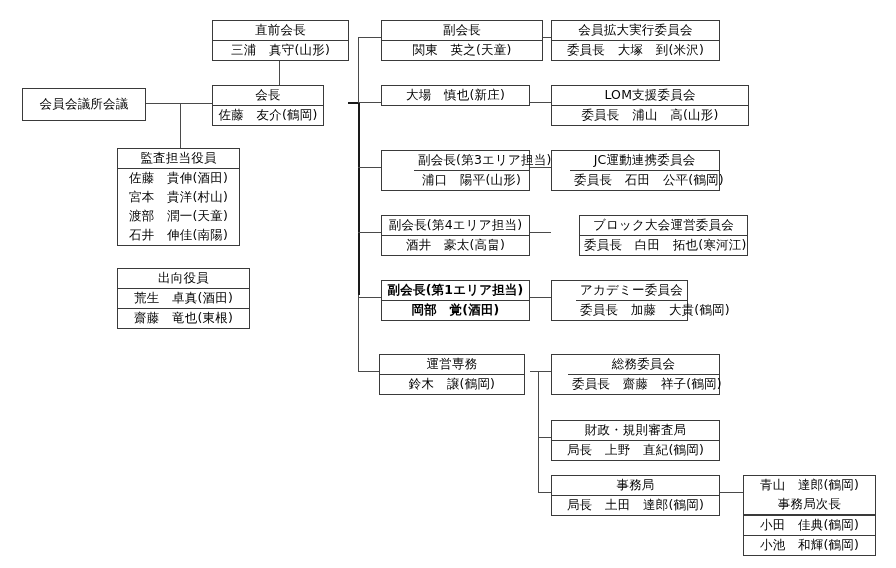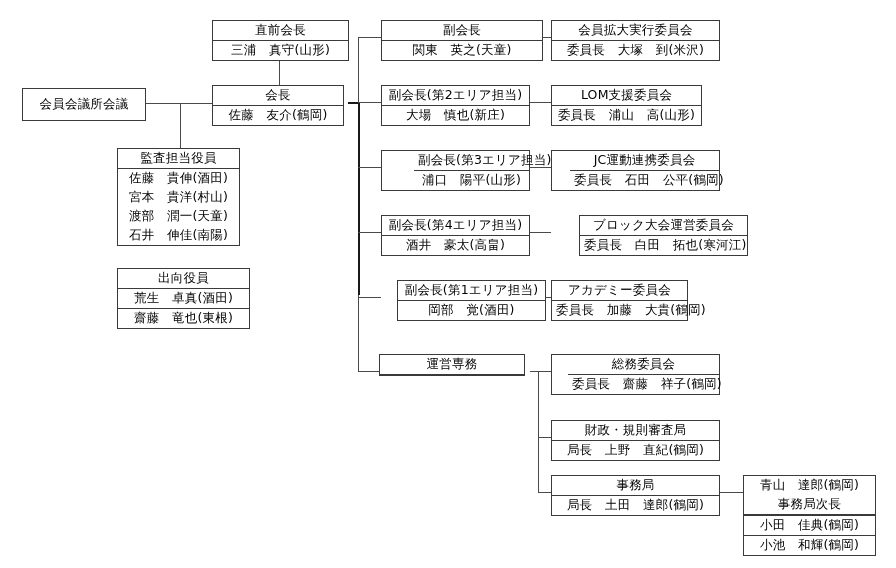--- a/index.html
+++ b/index.html
@@ -100,21 +100,21 @@
 
   <div class="box" style="left:22px; top:88px; width:124px;">
     <div class="cell" style="padding:7px 4px 8px 4px;">会員会議所会議</div>
   </div>
 
   <div class="box" style="left:212px; top:20px; width:137px;">
     <div class="cell head">直前会長</div>
     <div class="cell">三浦　真守(山形)</div>
   </div>
 
-  <div class="box" style="left:212px; top:85px; width:132px;">
+  <div class="box" style="left:212px; top:85px; width:112px;">
     <div class="cell head">会長</div>
     <div class="cell">佐藤　友介(鶴岡)</div>
   </div>
 
   <div class="box" style="left:117px; top:148px; width:123px;">
     <div class="cell head">監査担当役員</div>
     <div class="cell">佐藤　貴伸(酒田)</div>
     <div class="cell">宮本　貴洋(村山)</div>
     <div class="cell">渡部　潤一(天童)</div>
     <div class="cell">石井　伸佳(南陽)</div>
@@ -125,64 +125,64 @@
     <div class="cell">荒生　卓真(酒田)</div>
     <div class="cell sep">齋藤　竜也(東根)</div>
   </div>
 
   <div class="box" style="left:381px; top:20px; width:162px;">
     <div class="cell head">副会長</div>
     <div class="cell">関東　英之(天童)</div>
   </div>
 
   <div class="box" style="left:381px; top:85px; width:149px;">
-    <div class="cell head">副会長(第2エリア担当)</div>
     <div class="cell">大場　慎也(新庄)</div>
   </div>
 
   <div class="box" style="left:381px; top:150px; width:149px;padding-left:32px;">
     <div class="cell head">副会長(第3エリア担当)</div>
     <div class="cell">浦口　陽平(山形)</div>
   </div>
 
   <div class="box" style="left:381px; top:215px; width:149px;">
     <div class="cell head">副会長(第4エリア担当)</div>
     <div class="cell">酒井　豪太(高畠)</div>
   </div>
 
-  <div class="box" style="left:397px; top:280px; width:149px;">
+  <div class="box" style="left:381px; top:280px; width:149px;font-weight:bold;">
     <div class="cell head">副会長(第1エリア担当)</div>
     <div class="cell">岡部　覚(酒田)</div>
   </div>
 
   <div class="box" style="left:379px; top:354px; width:146px;">
     <div class="cell head">運営専務</div>
+    <div class="cell">鈴木　譲(鶴岡)</div>
   </div>
 
   <div class="box" style="left:551px; top:20px; width:169px;">
     <div class="cell head">会員拡大実行委員会</div>
     <div class="cell">委員長　大塚　到(米沢)</div>
   </div>
 
-  <div class="box" style="left:551px; top:85px; width:151px;">
+  <div class="box" style="left:551px; top:85px; width:198px;">
     <div class="cell head">LOM支援委員会</div>
     <div class="cell">委員長　浦山　高(山形)</div>
   </div>
 
   <div class="box" style="left:551px; top:150px; width:169px;padding-left:18px;">
     <div class="cell head">JC運動連携委員会</div>
     <div class="cell">委員長　石田　公平(鶴岡)</div>
   </div>
 
   <div class="box" style="left:551px; top:215px; width:169px;margin-left:28px;">
     <div class="cell head">ブロック大会運営委員会</div>
     <div class="cell">委員長　白田　拓也(寒河江)</div>
   </div>
 
-  <div class="box" style="left:551px; top:280px; width:137px;">
+  <div class="box" style="left:551px; top:280px; width:137px;padding-left:24px;">
     <div class="cell head">アカデミー委員会</div>
     <div class="cell">委員長　加藤　大貴(鶴岡)</div>
   </div>
 
   <div class="box" style="left:551px; top:354px; width:169px;padding-left:16px;">
     <div class="cell head">総務委員会</div>
     <div class="cell">委員長　齋藤　祥子(鶴岡)</div>
   </div>
 
   <div class="box" style="left:551px; top:420px; width:169px;">

